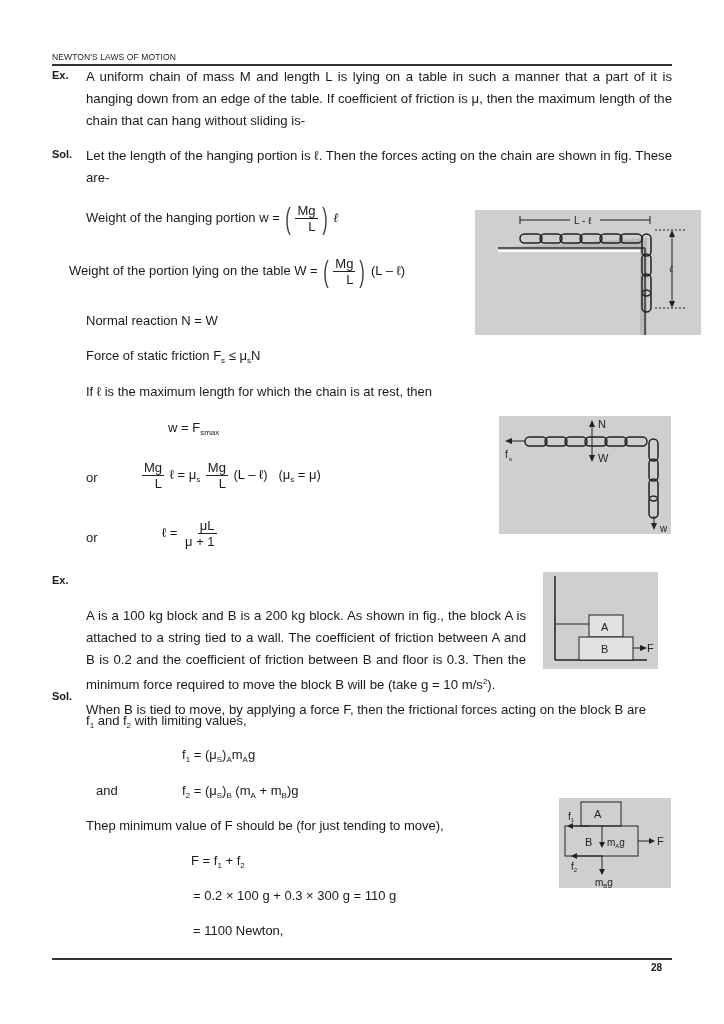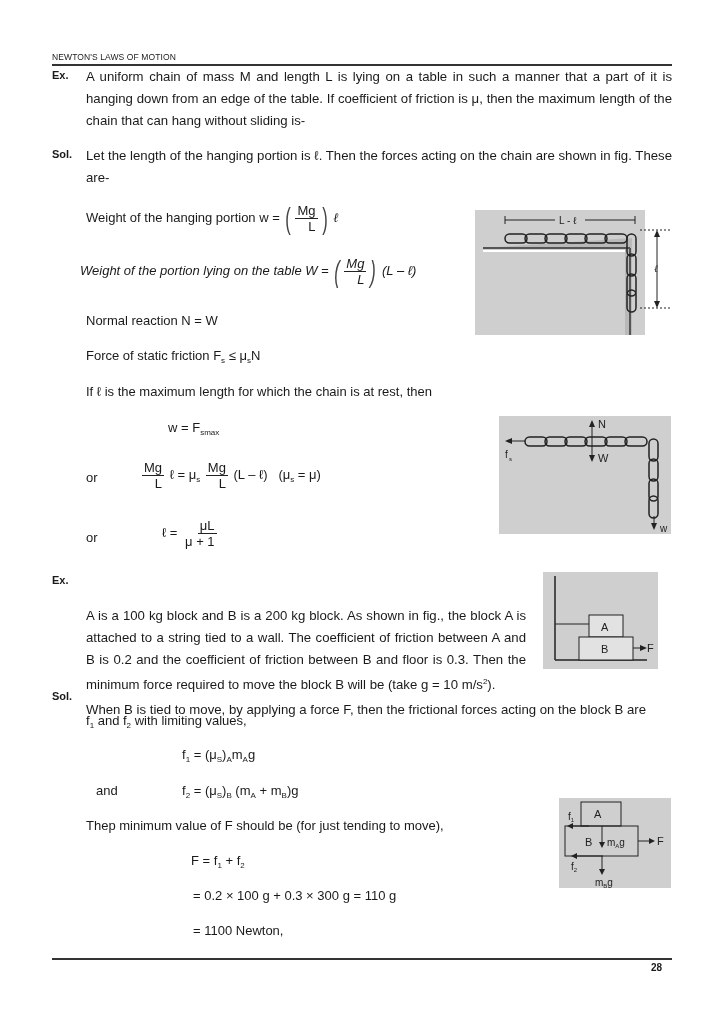--- a/index.html
+++ b/index.html
@@ -40,21 +40,21 @@
     <span class="bl">(</span>
     <span class="frac">
         <span class="num">Mg</span>
         <span class="den">L</span>
       </span>
     <span class="br">)</span>
   </span>
   <span class="ital">ℓ</span>
 </div>
 
-<div class="abs line" style="left:80px; top:256px;font-style:italic;">
+<div class="abs line" style="left:69px; top:256px;">
   <span>Weight of the portion lying on the table W =</span>
   <span class="paren">
     <span class="bl">(</span>
     <span class="frac">
         <span class="num">Mg</span>
         <span class="den">L</span>
       </span>
     <span class="br">)</span>
   </span>
   <span>(L – ℓ)</span>
@@ -89,21 +89,21 @@
 
 <div class="abs line" style="left:86px; top:530px;">or</div>
 <div class="abs line" style="left:162px; top:518px;">
   <span>ℓ =</span>
   <span class="frac">
       <span class="num">μL</span>
       <span class="den">μ + 1</span>
     </span>
 </div>
 
-<div class="abs fig" style="left:475px; top:210px; width:170px; height:125px;text-align:center;">
+<div class="abs fig" style="left:475px; top:210px; width:226px; height:125px;text-align:center;">
   <svg width="197" height="125" viewBox="0 0 197 125">
     <polygon points="8,38 157,28 157,125 150,125 150,38" fill="#b9b9b9"></polygon>
     <line x1="8" y1="38" x2="155" y2="38" stroke="#555" stroke-width="2"></line>
     <line x1="8" y1="41" x2="150" y2="41" stroke="#fff" stroke-width="2"></line>
     <line x1="155" y1="38" x2="155" y2="125" stroke="#555" stroke-width="2"></line>
     <line x1="30" y1="10" x2="80" y2="10" stroke="#222" stroke-width="1"></line>
     <line x1="110" y1="10" x2="160" y2="10" stroke="#222" stroke-width="1"></line>
     <line x1="30" y1="6" x2="30" y2="14" stroke="#222"></line>
     <line x1="160" y1="6" x2="160" y2="14" stroke="#222"></line>
     <text x="84" y="14" font-size="10" font-family="Liberation Sans, sans-serif" fill="#222">L - ℓ</text>

